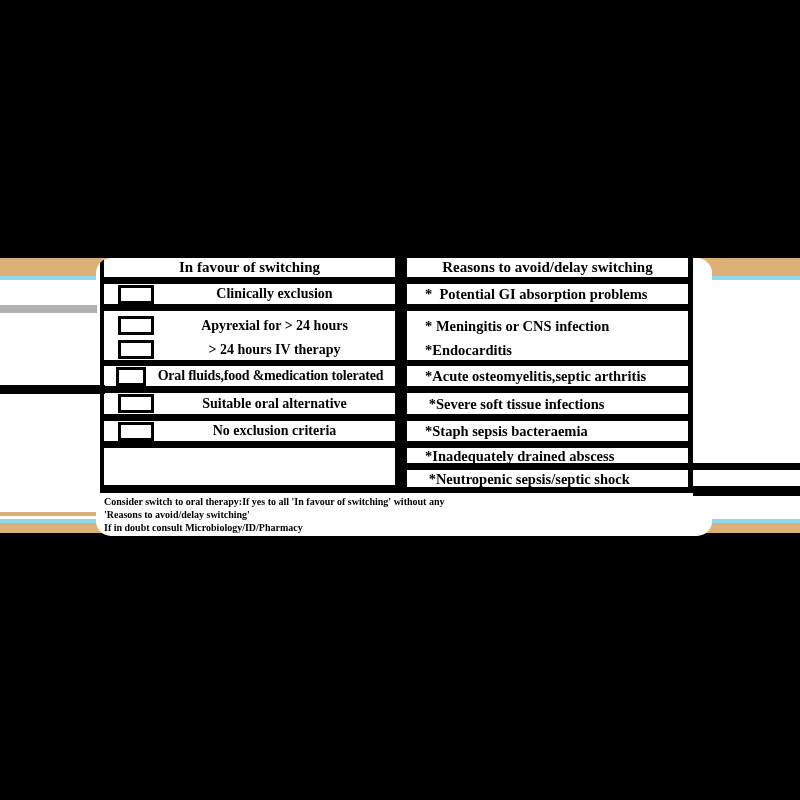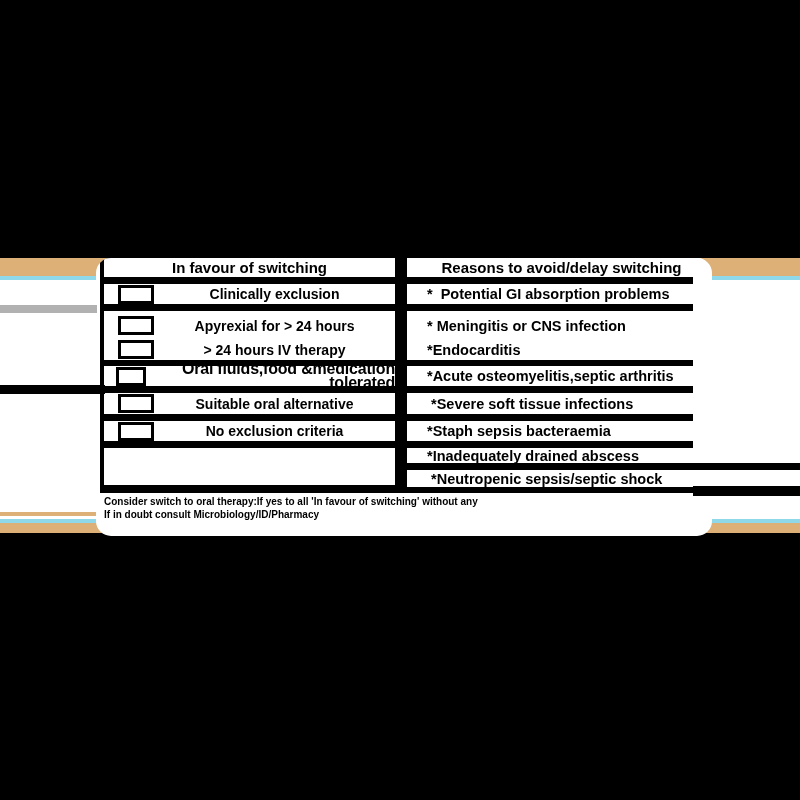--- a/index.html
+++ b/index.html
@@ -1,17 +1,17 @@
 <!DOCTYPE html>
 <html><head>
 <meta charset="utf-8">
 <style>
   html,body{margin:0;padding:0;}
   .page{position:relative;width:800px;height:800px;background:#000;overflow:hidden;
-        font-family:Liberation Sans, sans-serif;font-weight:bold;color:#000;}
+        font-family:Liberation Serif, serif;font-weight:bold;color:#000;}
   .abs{position:absolute;}
 
   
   .white-strip{left:0;top:258px;width:800px;height:275px;background:#fff;z-index:1;}
   .tan-top{left:0;top:258px;width:800px;height:18px;background:var(--tan);z-index:2;}
   .cyan-top{left:0;top:276px;width:800px;height:4px;background:var(--cyan);z-index:2;}
   .tan-dash-left{left:0;top:512px;width:103px;height:4px;background:var(--tan);z-index:2;}
   .cyan-bottom{left:0;top:519px;width:800px;height:4px;background:var(--cyan);z-index:2;}
   .tan-bottom{left:0;top:523px;width:800px;height:10px;background:var(--tan);z-index:2;}
 
@@ -22,25 +22,25 @@
   .conn-black-r2{left:693px;top:486px;width:107px;height:10px;background:#000;z-index:20;}
 
   
   .card{left:96px;top:258px;width:616px;height:278px;background:#fff;border-radius:15px;
         z-index:10;overflow:hidden;}
 
   
   .tbl{position:absolute;left:4px;top:0;width:593px;height:235px;background:#000;}
   .cell{position:absolute;background:#fff;display:flex;align-items:center;overflow:hidden;}
   .lcell{left:4px;width:291px;}
-  .rcell{left:307px;width:281px;padding-left:14px;}
+  .rcell{left:307px;width:281px;}
   .hdr{justify-content:center;font-size:15px;}
   .llabel{flex:1;text-align:center;font-size:14px;line-height:14px;}
-  .llabel.tight{font-size:16px;text-align:right;letter-spacing:-0.2px;}
-  .rlabel{font-size:14.5px;line-height:14px;padding-left:6px;white-space:pre;}
+  .llabel.tight{font-size:14px;text-align:center;letter-spacing:-0.2px;}
+  .rlabel{font-size:14.5px;line-height:14px;padding-left:6px;white-space:pre;margin-left:12px;}
   .cb{display:inline-block;width:30px;height:13px;border:3px solid #000;background:#fff;
       margin-left:14px;flex:none;}
   .cb.small{width:24px;margin-left:12px;}
 
   .y-hdr{top:0;height:19px;}
   .y-r1{top:26px;height:20px;}
   .y-r2{top:53px;height:29px;}
   .y-r3{top:81px;height:21px;}
   .y-r4{top:108px;height:20px;}
   .y-r5{top:135px;height:21px;}
@@ -132,16 +132,17 @@
       <div class="cell rcell y-r7">
         <span class="rlabel">*Inadequately drained abscess</span>
       </div>
       <div class="cell rcell y-r8">
         <span class="rlabel"> *Neutropenic sepsis/septic shock</span>
       </div>
     </div>
 
     <div class="footer">
       <div>Consider switch to oral therapy:If yes to all 'In favour of switching' without any</div>
+      <div>'Reasons to avoid/delay switching'</div>
       <div>If in doubt consult Microbiology/ID/Pharmacy</div>
     </div>
   </div>
 </div>
 
 </body></html>

